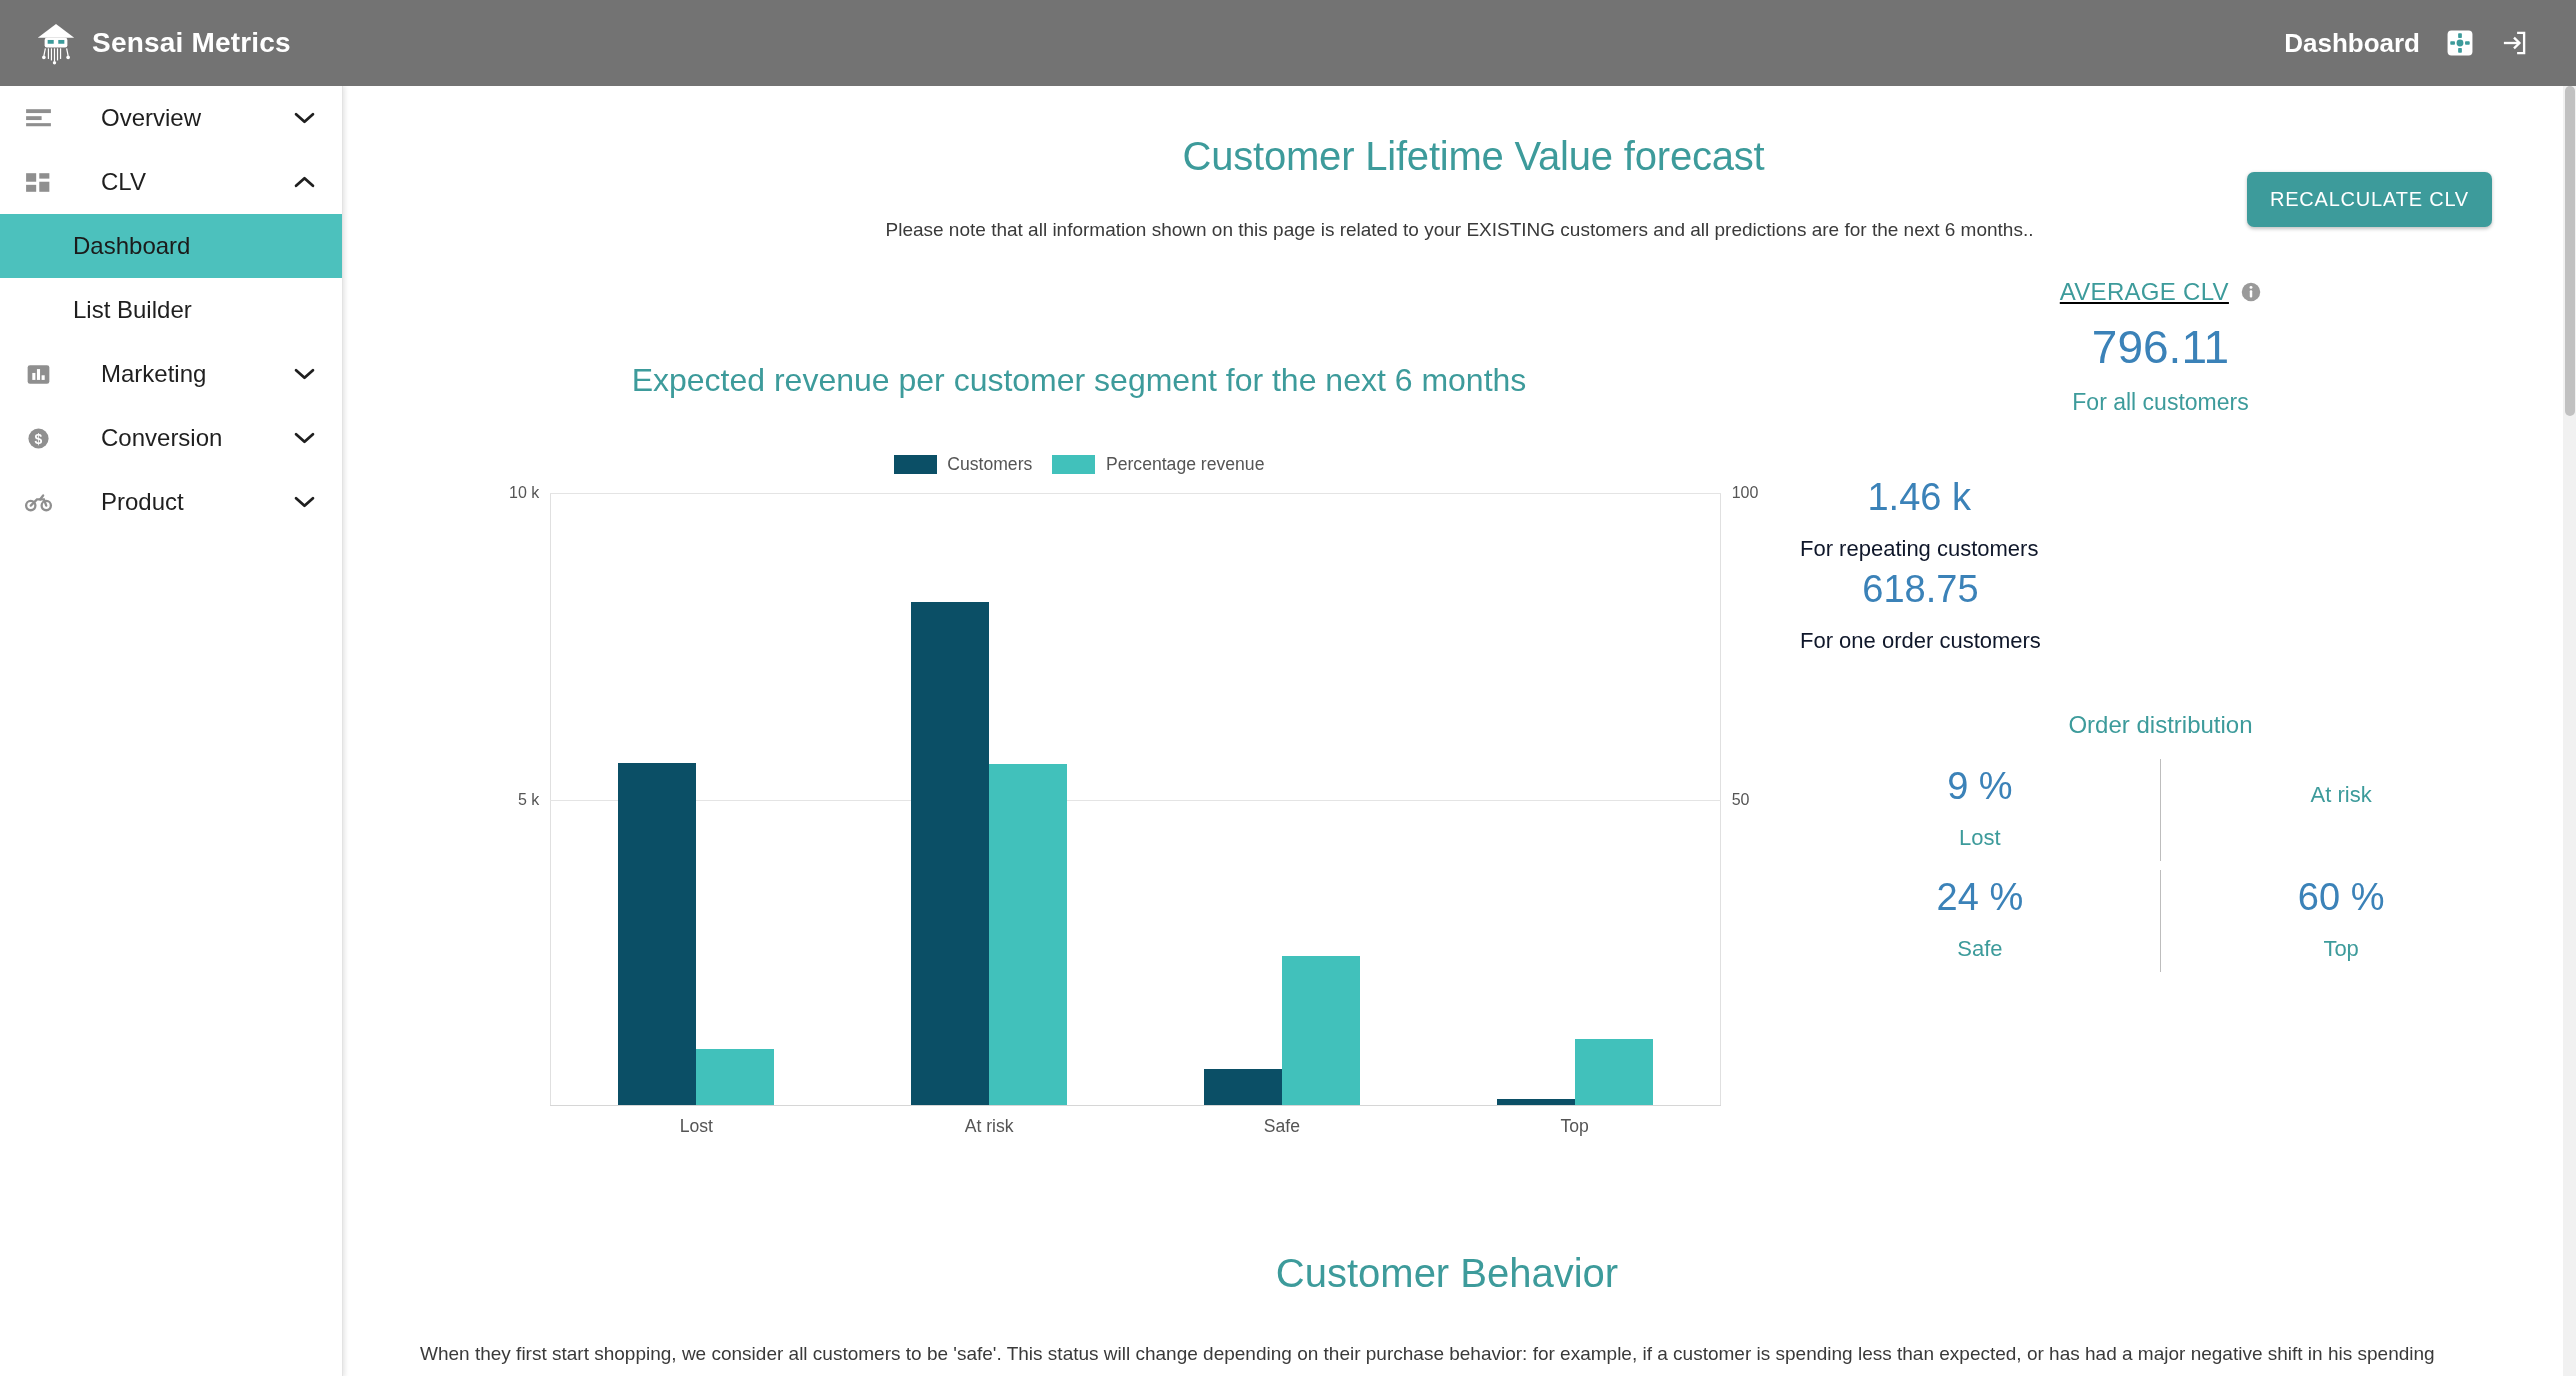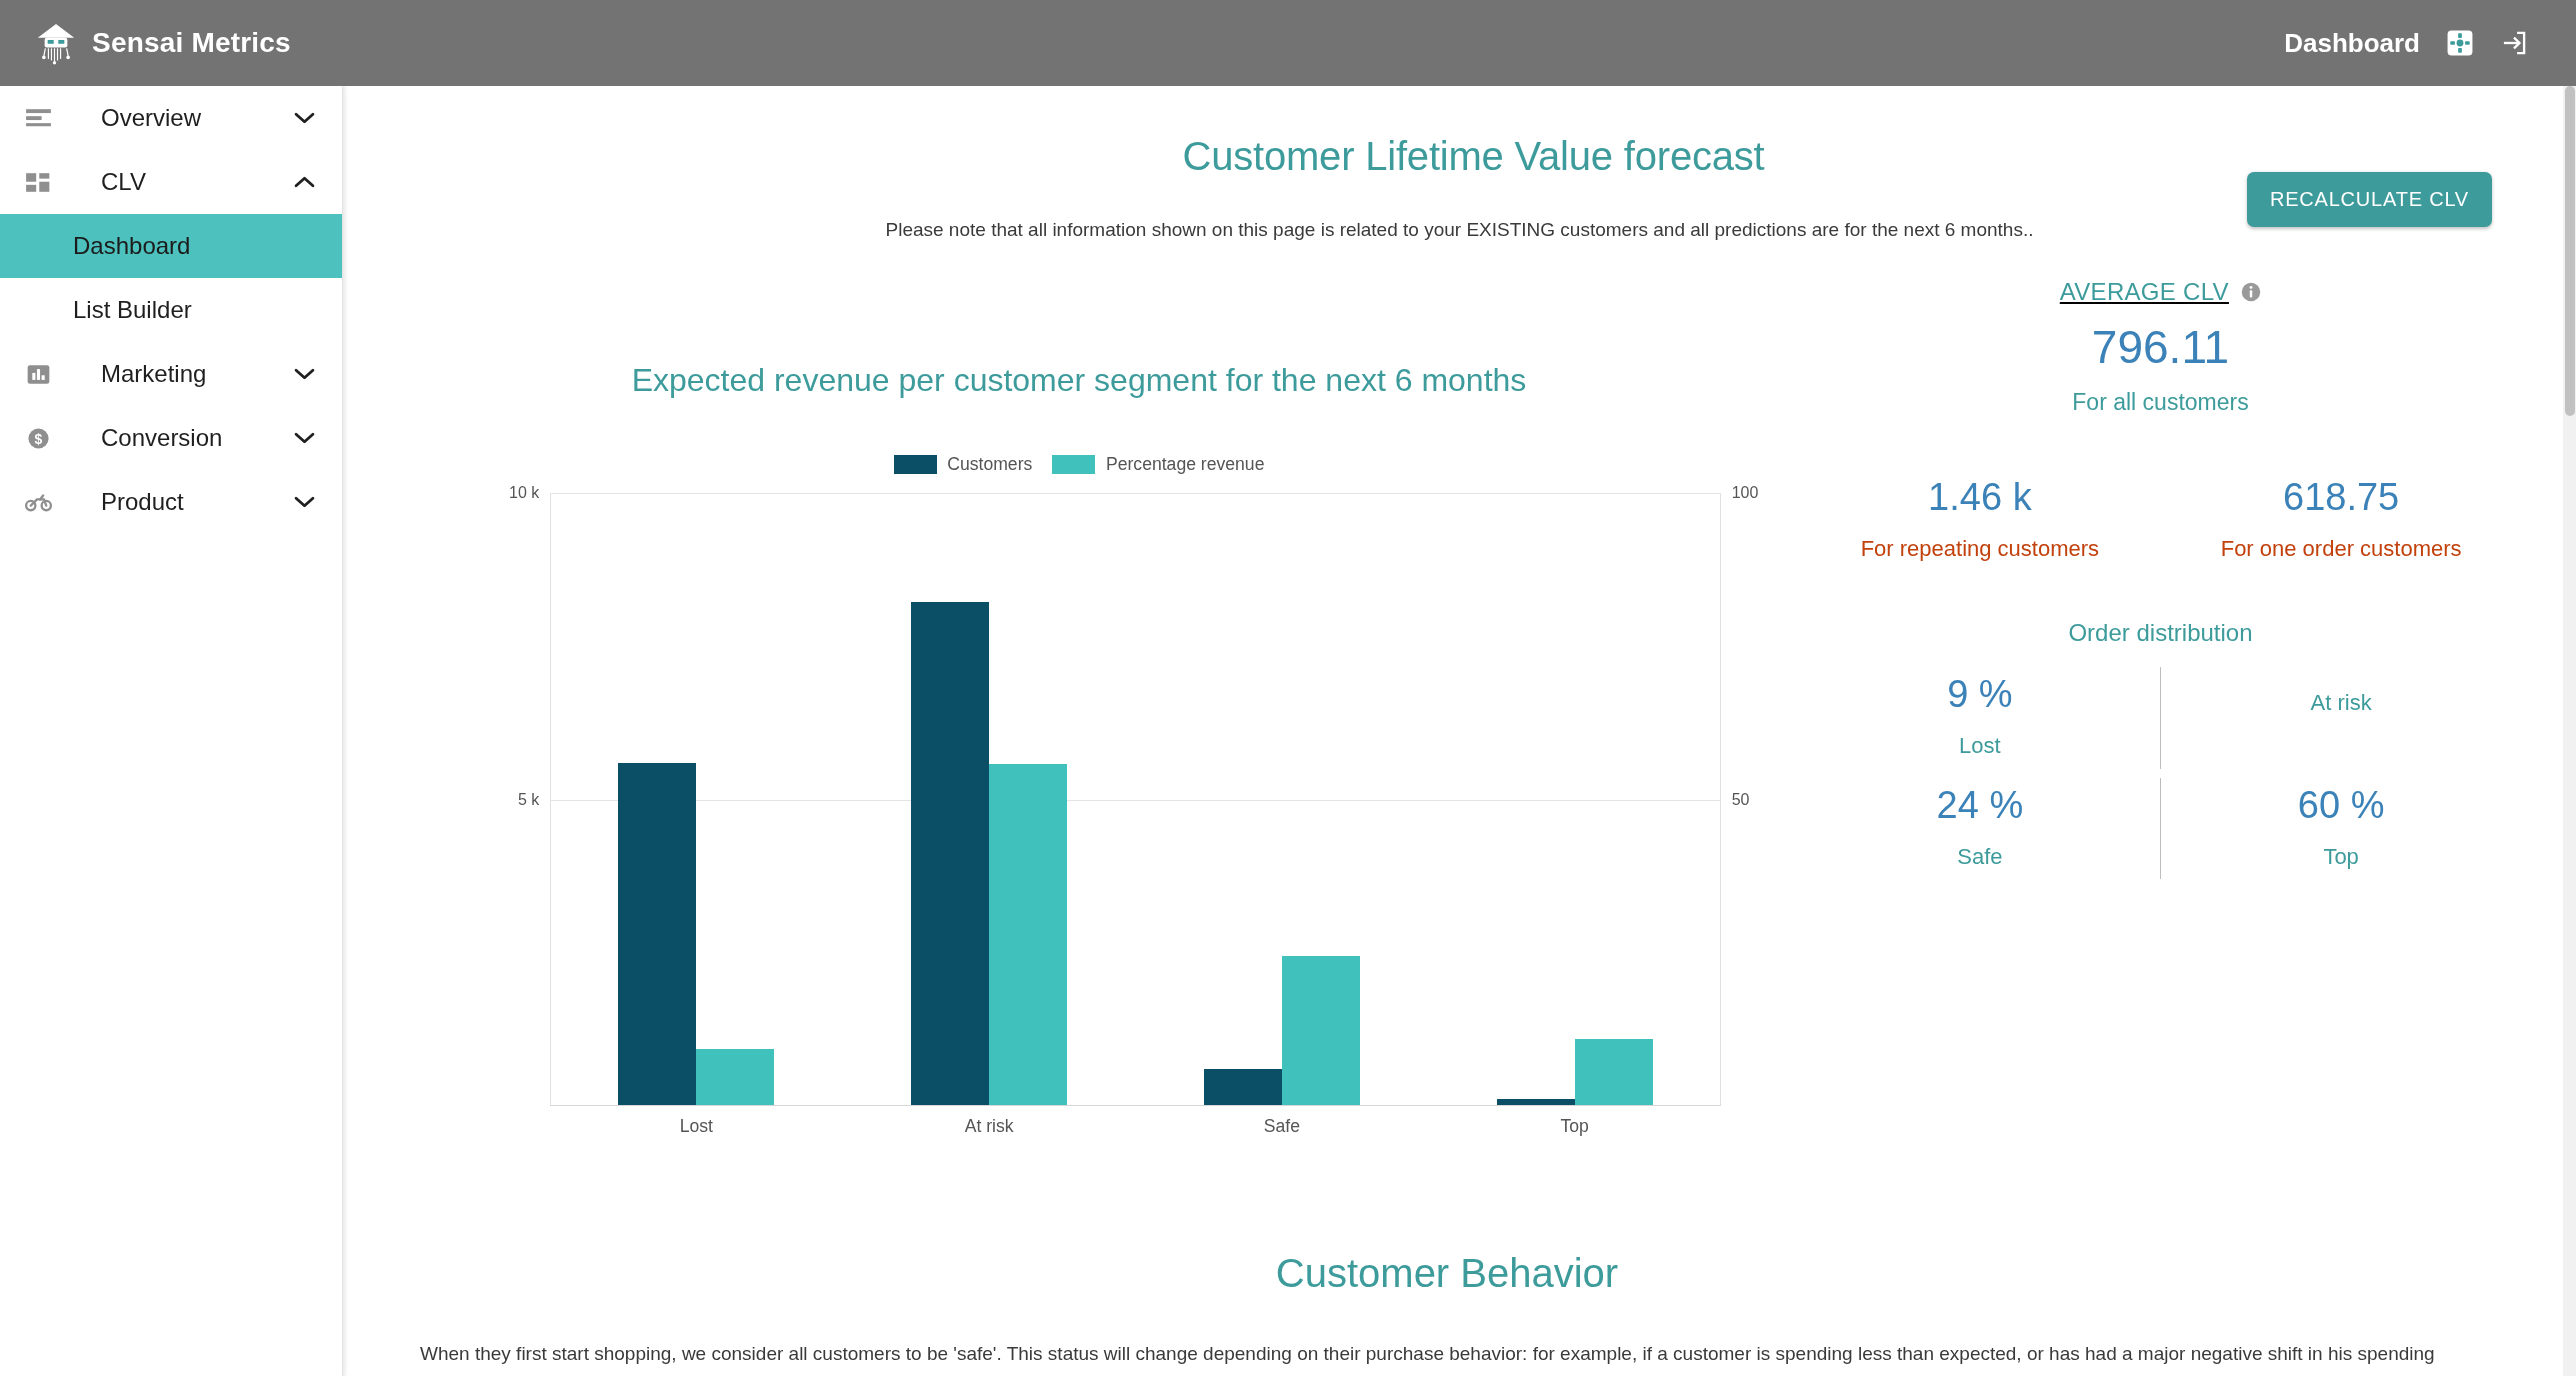--- a/index.html
+++ b/index.html
@@ -127,25 +127,25 @@
     display: flex; align-items: center; justify-content: center; gap: 12.3px; text-decoration: underline;
   }
   .stat-head-label { color: #3d9b9b; font-size: 24px; letter-spacing: 0.3px; }
   .info-icon { width: 20px; height: 20px; display: block; cursor: pointer; }
   .big-value {
     text-align: center; color: #3b82b8; font-size: 46px; margin-top: 14px;
   }
   .big-sub { text-align: center; color: #3d9b9b; font-size: 23px; margin-top: 15.3px; }
 
   .two-col {
-    display: flex; align-items: flex-start; margin-top: 60px;
+    display: flex; align-items: flex-start; margin-top: 60px; flex-direction: column;
   }
   .col { flex: 1; text-align: center; }
   .col-value { color: #3b82b8; font-size: 38px; }
-  .col-label { color: #c2410c; font-size: 22px; margin-top: 17px; }
+  .col-label { color: #0f172a; font-size: 22px; margin-top: 17px; }
   .vdiv { width: 1.5px; background: #bdbdbd; margin: 3.1px 0; }
 
   .dist-title { text-align: center; color: #3d9b9b; font-size: 24px; margin-top: 57px; }
   .dist-grid { position: relative; margin-top: 15.3px; }
   .dist-row { display: flex; align-items: stretch; }
   .dist-cell { flex: 1; text-align: center; padding: 10.7px 0 14px; }
   .dist-value { color: #3b82b8; font-size: 38px; }
   .dist-label { color: #3d9b9b; font-size: 22px; margin-top: 17px; }
   .dist-vdiv { width: 1.5px; background: #bdbdbd; margin: 4.6px 0; }
 

